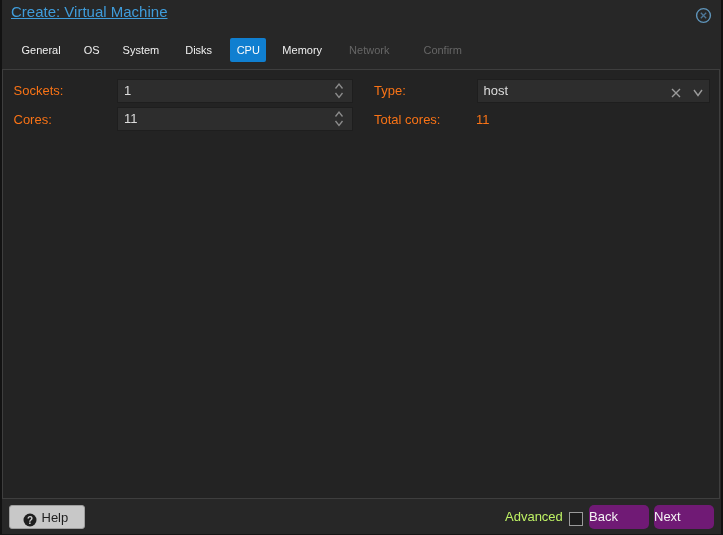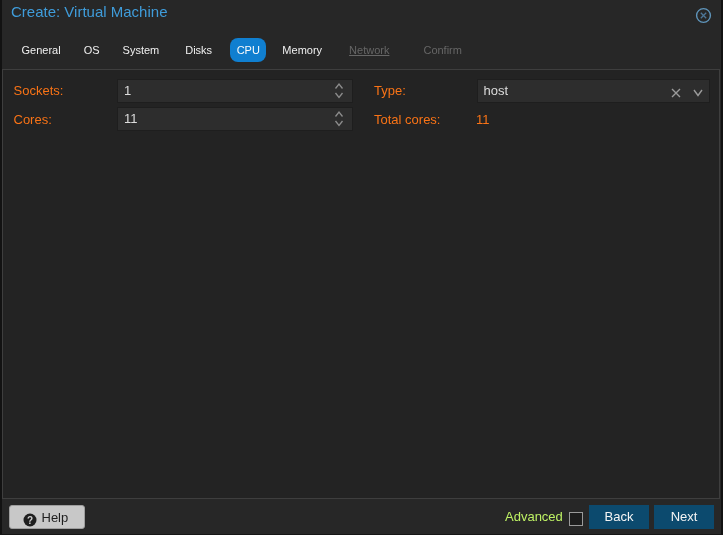--- a/index.html
+++ b/index.html
@@ -7,33 +7,33 @@
   body { font-family:"Liberation Sans", sans-serif; }
   .win {
     position:absolute; left:0; top:0; width:723px; height:535px;
     background:#272727;
   }
   .edgeL { position:absolute; left:0; top:0; width:2px; height:535px; background:#121212; }
   .edgeR { position:absolute; left:720.5px; top:0; width:2.5px; height:535px; background:#121212; }
   .edgeB { position:absolute; left:0; top:533.5px; width:723px; height:1.5px; background:#161616; }
   .title {
     position:absolute; left:11px; top:1.5px; line-height:20px;
-    font-size:15px; color:#3f9cda; white-space:nowrap;
+    font-size:15px; color:#3f9cda; white-space:nowrap;text-decoration:underline;
   }
   .close { position:absolute; left:695px; top:7px; }
   .tabs {
     position:absolute; left:15px; top:38px; height:24px;
     display:flex; gap:10px;
   }
   .tab {
     height:24px; line-height:24px; padding:0 6.5px;
     font-size:11px; color:#f0f0f0; border-radius:2px;
     white-space:nowrap;
   }
-  .tab.active { background:#107fd0; color:#fbfbfb;border-radius:8px; }
+  .tab.active { background:#107fd0; color:#fbfbfb; }
   .tab.disabled { color:#666666; }
   .panel {
     position:absolute; left:2px; top:69px; width:718px; height:430px;
     background:#232323; border:1px solid #3e3e3e;
   }
   .lbl {
     position:absolute; font-size:13px; color:#f97316; line-height:14px;
     white-space:nowrap;
   }
   .field {
@@ -53,40 +53,40 @@
   .adv {
     position:absolute; top:509.5px; left:505px;
     font-size:13px; color:#bef264; line-height:14px;
   }
   .cb {
     position:absolute; left:569px; top:511.5px; width:14px; height:14px;
     background:#1d1d1d; border:1.5px solid #9a9a9a;
   }
   .btn {
     position:absolute; top:505px; width:60px; height:24px;
-    background:#0c4a6e; border-radius:0;
-    font-size:13px; color:#f4f4f4; text-align:center; line-height:24px;
+    background:#701a75; border-radius:5px;
+    font-size:13px; color:#f4f4f4; line-height:24px;
   }
 </style>
 </head>
 <body>
 <div class="win">
   <div class="title">Create: Virtual Machine</div>
   <svg class="close" width="17" height="17" viewBox="0 0 17 17">
     <circle cx="8.5" cy="8.5" r="6.9" fill="none" stroke="#5f95bb" stroke-width="1.4"></circle>
     <path d="M5.8 5.8 L11.2 11.2 M11.2 5.8 L5.8 11.2" stroke="#4d7697" stroke-width="1.3" fill="none"></path>
   </svg>
   <div class="tabs">
     <div class="tab">General</div>
     <div class="tab">OS</div>
     <div class="tab">System</div>
     <div class="tab" style="margin-left:3px;">Disks</div>
     <div class="tab active" style="margin-left:1.5px;">CPU</div>
     <div class="tab" style="margin-left:-0.5px;">Memory</div>
-    <div class="tab disabled" style="margin-left:4px;text-decoration:underline;">Network</div>
+    <div class="tab disabled" style="margin-left:4px;">Network</div>
     <div class="tab disabled" style="margin-left:11px;">Confirm</div>
   </div>
   <div class="panel"></div>
   <div class="edgeL"></div>
   <div class="edgeR"></div>
   <div class="edgeB"></div>
 
   <div class="lbl" style="left:13.5px; top:84px;">Sockets:</div>
   <div class="field" style="left:117px; top:79px; width:236px;">
     <div class="val">1</div>

